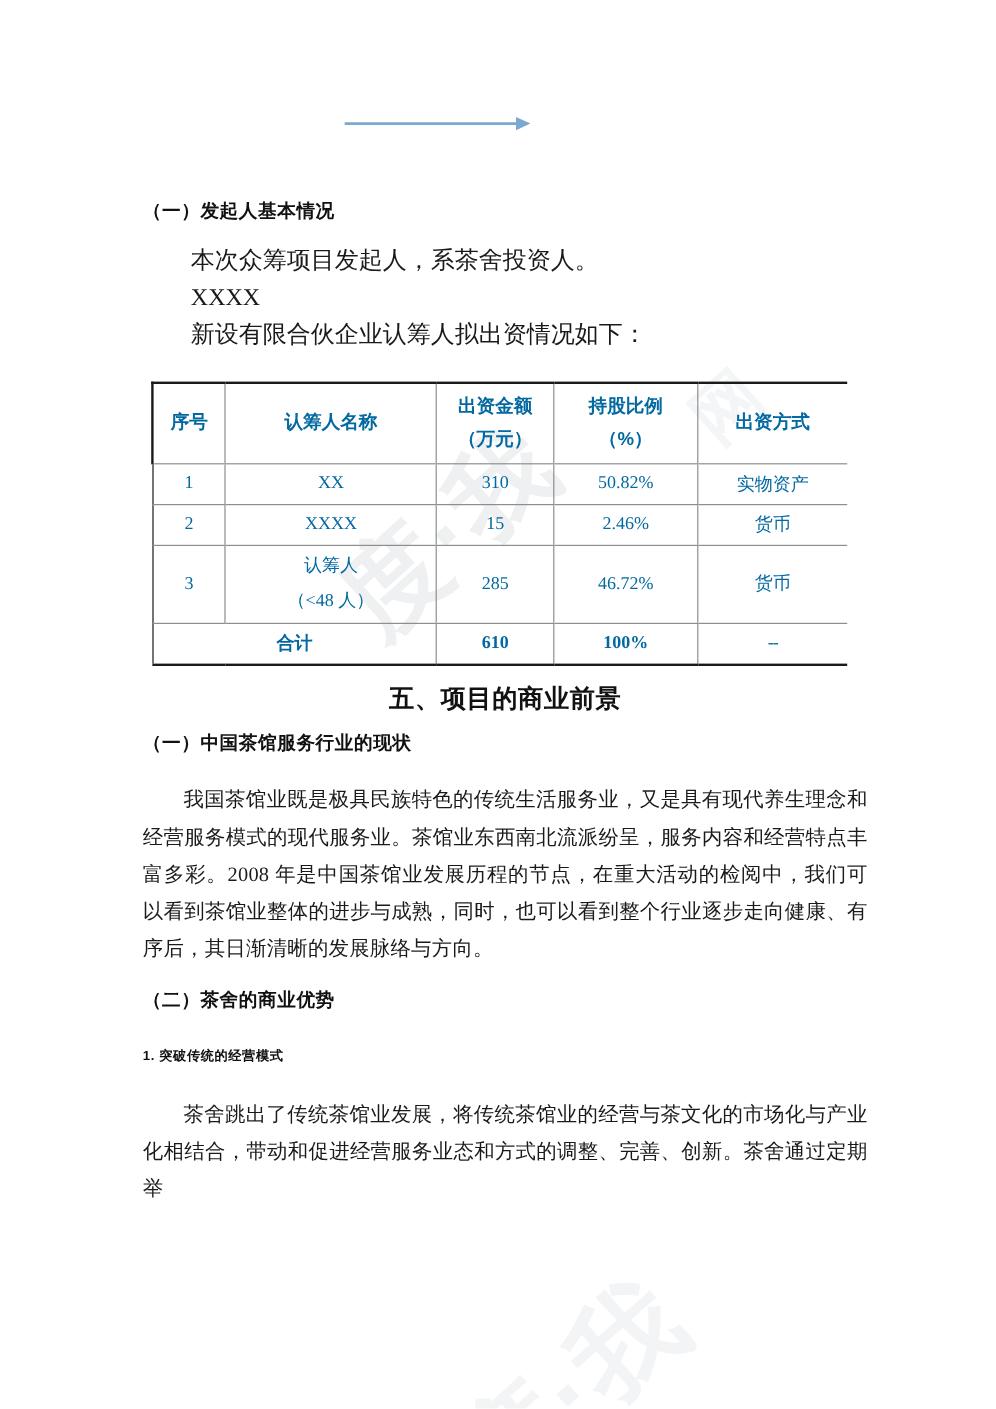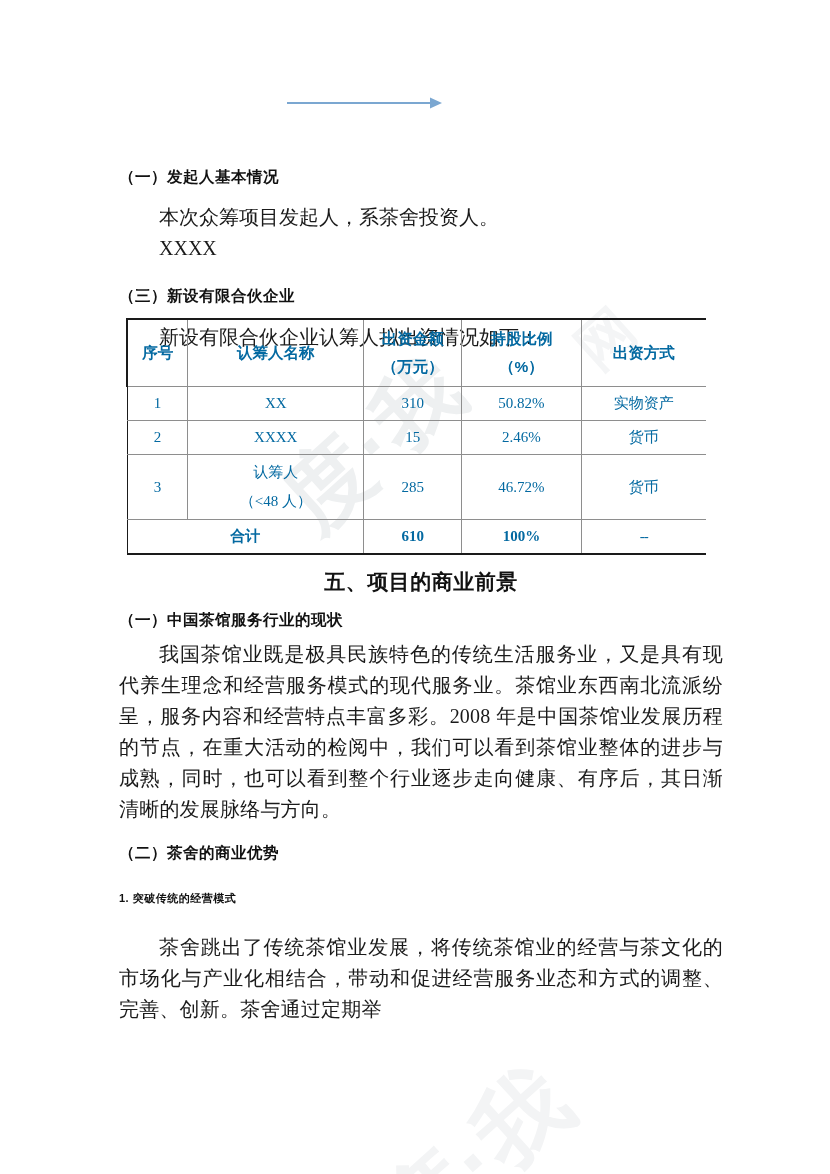--- a/index.html
+++ b/index.html
@@ -109,21 +109,21 @@
   h4.sub-heading {
     font-family: "Liberation Sans", "DejaVu Sans", sans-serif;
     font-size: 11px;
     font-weight: 700;
     margin: 26px 0 26px 0;
     letter-spacing: 0.5px;
     color: #111;
   }
 
   p.para {
-    font-size: 20px;
+    font-size: 17px;
     line-height: 31px;
     margin: 0 0 0 0;
     text-align: justify;
     text-justify: inter-ideograph;
     text-indent: 2em;
     color: #1a1a1a;
     letter-spacing: 0.2px;
   }
   p.para + p.para { margin-top: 0; }
 
@@ -208,21 +208,20 @@
       <svg width="155" height="20" viewBox="0 0 155 20">
         <line x1="0" y1="10" x2="144" y2="10" stroke="#7ba7d1" stroke-width="2.2"></line>
         <polygon points="143,4.5 155,10 143,15.5" fill="#7ba7d1"></polygon>
       </svg>
     </div>
 
     <div class="doc-body">
       <h3 class="heading">（一）发起人基本情况</h3>
       <p class="line cn-serif">本次众筹项目发起人，系茶舍投资人。</p>
       <p class="line num">XXXX</p>
-      <h3 class="heading spaced-top">（三）新设有限合伙企业</h3>
       <p class="line cn-serif">新设有限合伙企业认筹人拟出资情况如下：</p>
     </div>
 
     <div class="tbl-wrap">
       <table class="fundtable">
         <thead>
           <tr class="head">
             <th class="first" style="width:58px">序号</th>
             <th style="width:179px">认筹人名称</th>
             <th style="width:97px">
@@ -266,21 +265,21 @@
             <td class="num">610</td>
             <td class="num">100%</td>
             <td class="last dash">--</td>
           </tr>
         </tbody>
       </table>
     </div>
 
     <div style="position:absolute; left:119px; top:556px; width:604px;">
       <h2 class="center-heading">五、项目的商业前景</h2>
-      <h3 class="heading" style="margin-bottom:8px;">（一）中国茶馆服务行业的现状</h3>
+      <h3 class="heading" style="margin-bottom:20px;">（一）中国茶馆服务行业的现状</h3>
       <p class="para">我国茶馆业既是极具民族特色的传统生活服务业，又是具有现代养生理念和经营服务模式的现代服务业。茶馆业东西南北流派纷呈，服务内容和经营特点丰富多彩。2008 年是中国茶馆业发展历程的节点，在重大活动的检阅中，我们可以看到茶馆业整体的进步与成熟，同时，也可以看到整个行业逐步走向健康、有序后，其日渐清晰的发展脉络与方向。</p>
       <h3 class="heading" style="margin-top:16px; margin-bottom:0;">（二）茶舍的商业优势</h3>
       <h4 class="sub-heading">1. 突破传统的经营模式</h4>
       <p class="para">茶舍跳出了传统茶馆业发展，将传统茶馆业的经营与茶文化的市场化与产业化相结合，带动和促进经营服务业态和方式的调整、完善、创新。茶舍通过定期举</p>
     </div>
 
   </div>
 </div>
 
 </body></html>

